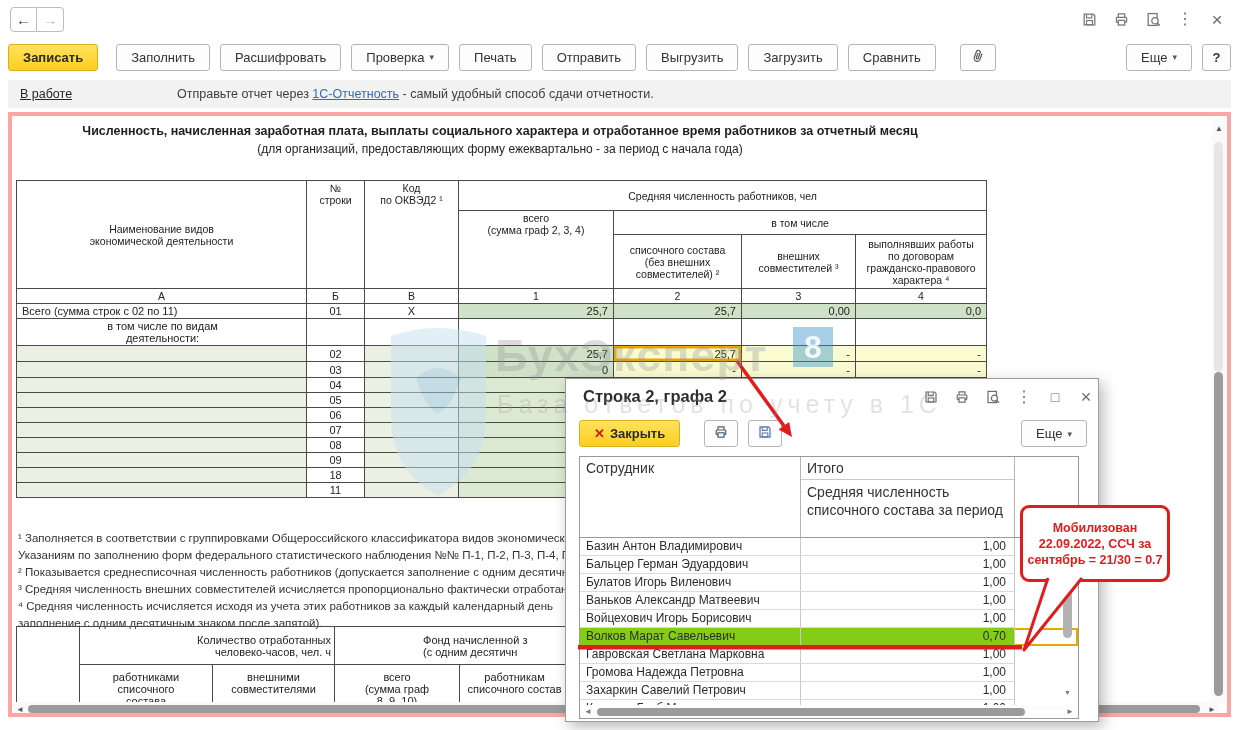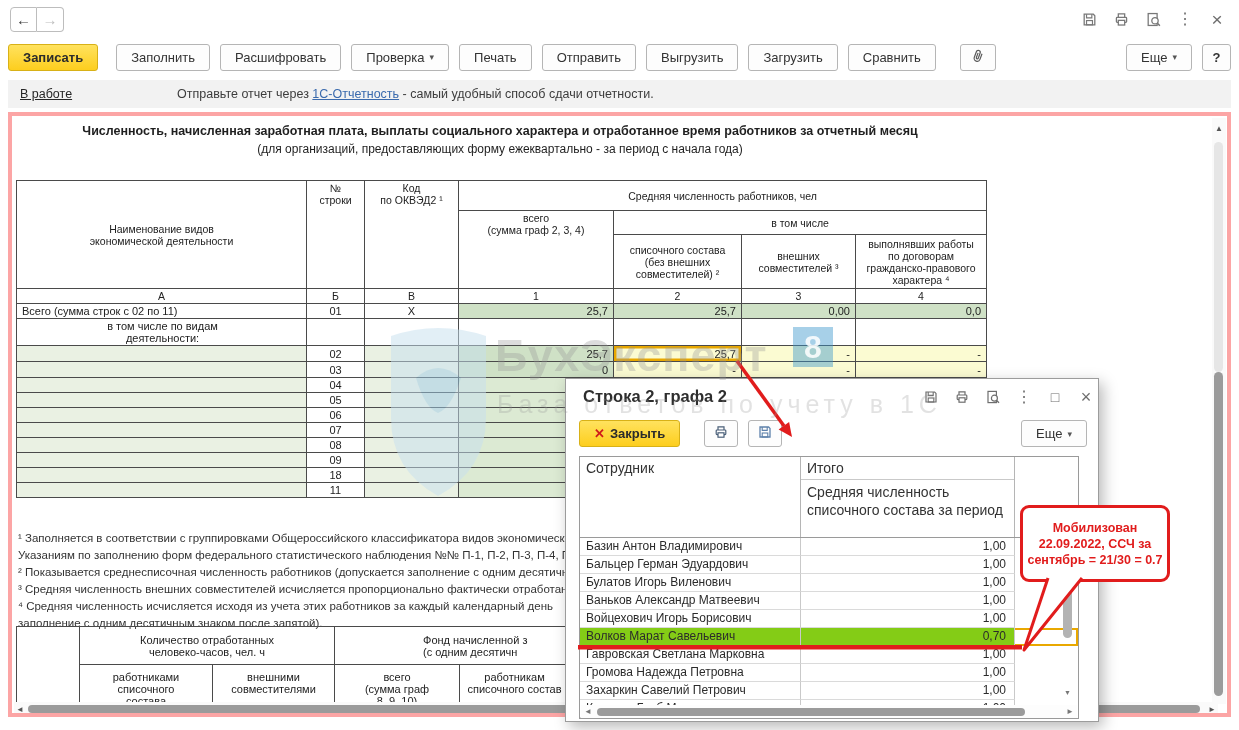--- a/index.html
+++ b/index.html
@@ -60,21 +60,21 @@
   tr.row-empty td { height:14px; }
   tr.row-empty .t-label, tr.row-empty .t-okved { background:#eaf1e3; }
   tr.row-empty .t-v1 { background:#dcead3; }
   tr.row-empty .t-v2, tr.row-empty .t-v3, tr.row-empty .t-v4 { background:#eaf1e3; }
 
   .footnotes { position:absolute; left:6px; top:414px; width:556px; height:106px; font-size:11.5px; color:#333; overflow:hidden; }
   .footnotes div { white-space:nowrap; line-height:17px; overflow:hidden; }
 
   table.bottom-table { position:absolute; left:4px; top:510px; border-collapse:collapse; table-layout:fixed; width:970px; font-size:11px; color:#222; }
   table.bottom-table td { border:1px solid #4a4a4a; text-align:center; vertical-align:middle; white-space:pre-line; padding:2px 3px; }
-  tr.bt1 td { height:38px; }
+  tr.bt1 td { height:38px;text-align:right; }
   tr.bt2 td { height:58px; vertical-align:top; padding-top:6px; }
   .fund-cell { text-align:left !important; padding-left:88px !important; white-space:nowrap !important; }
 
   
   .vscroll { position:absolute; right:1px; top:2px; width:14px; height:586px; background:#fafafa; }
   .vs-up { position:absolute; top:6px; left:3px; font-size:8px; color:#555; }
   .vs-thumb-light { position:absolute; left:2px; top:24px; width:9px; height:230px; background:#e6e6e6; border-radius:5px; }
   .vs-thumb-dark  { position:absolute; left:2px; top:254px; width:9px; height:324px; background:#9b9b9b; border-radius:5px; }
   .hscroll { position:absolute; left:2px; top:586px; width:1204px; height:15px; background:#fafafa; z-index:5; }
   .hs-left  { position:absolute; left:2px; top:3px; font-size:8px; color:#555; }

